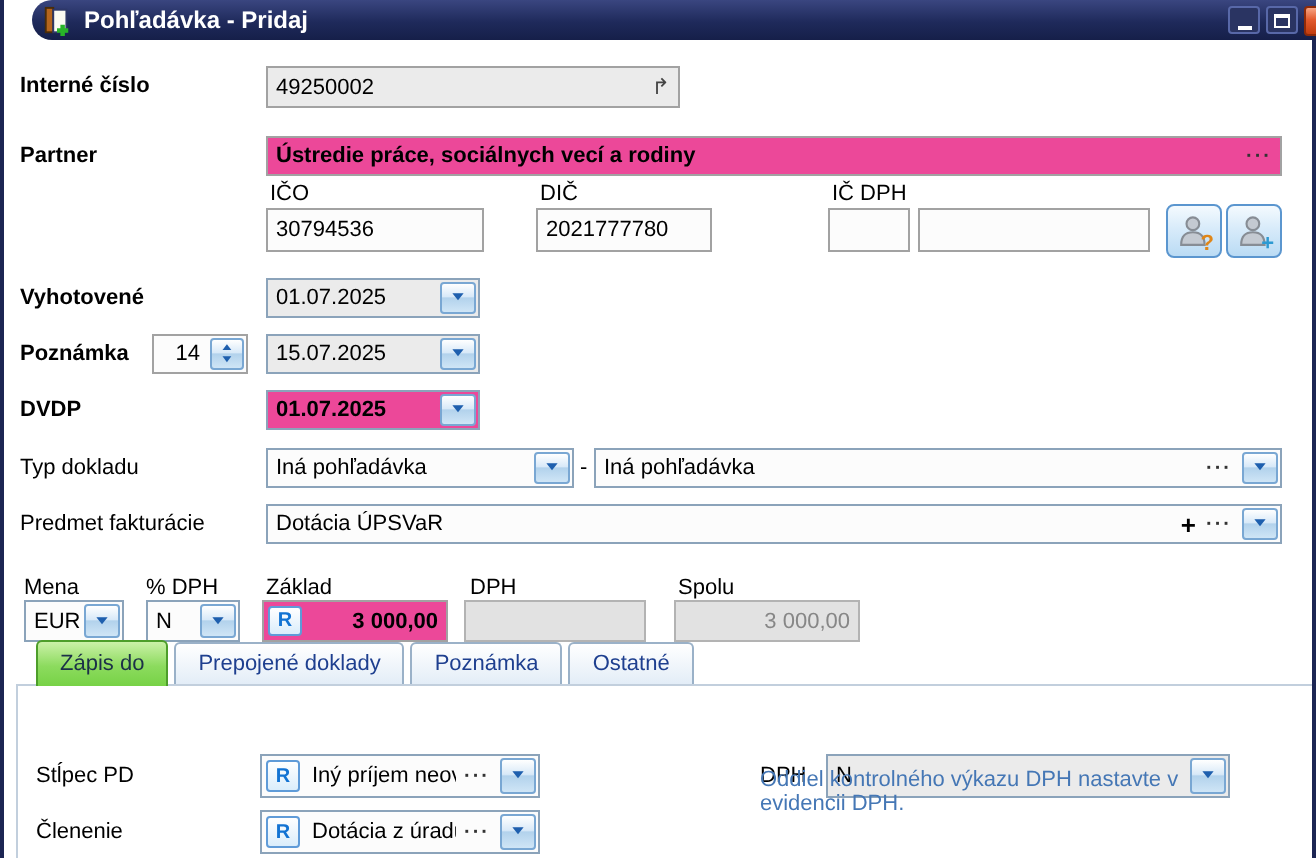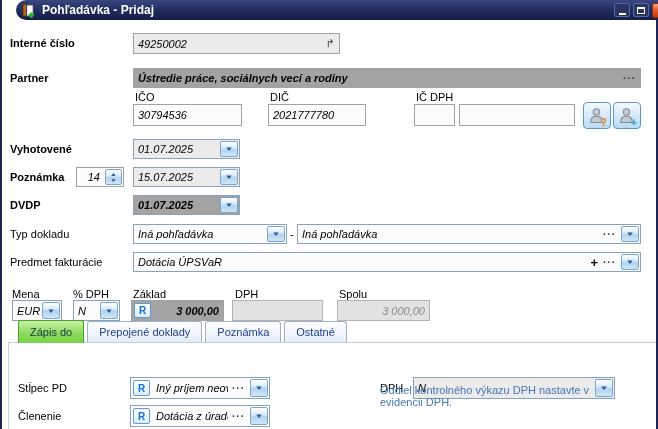--- a/index.html
+++ b/index.html
@@ -20,23 +20,23 @@
   .maxbox{width:8px;height:7px;border:1px solid #fff;border-top-width:2px;box-sizing:border-box;}
   .close{width:19px;height:15px;background:linear-gradient(#f7a584,#e25a2e 45%,#c13c0e);
          border:1px solid #8e2a08;box-sizing:border-box;color:#fff;font-size:9px;font-weight:bold;}
   
   .lbl{position:absolute;white-space:nowrap;}
   .b{font-weight:bold;}
   .fld{position:absolute;box-sizing:border-box;border:1px solid #a2a2a2;background:#fcfcfc;
        display:flex;align-items:stretch;overflow:hidden;}
   .combo{border-color:#8ba3ba;}
   .gray{background:#ebebeb;}
-  .yellow{background:#a3a3a3;}
+  .yellow{background:#ec4899;}
   .dis{background:#e2e2e2;border-color:#b3b3b3;color:#878787;}
-  .val{flex:1;display:flex;align-items:center;padding:0 4px;white-space:nowrap;overflow:hidden;font-style:italic;}
+  .val{flex:1;display:flex;align-items:center;padding:0 4px;white-space:nowrap;overflow:hidden;}
   .val.r{justify-content:flex-end;}
   .dd{width:16px;margin:1px;border:1px solid #79a7d3;border-radius:2px;flex:none;
       background:linear-gradient(#ffffff,#d8e9f8 45%,#b2d2ec 50%,#cfe5f6);
       display:flex;align-items:center;justify-content:center;}
   .dd i{font-style:normal;font-size:6px;color:#1e5fae;transform:scaleX(1.6);}
   .spin{width:15px;margin:1px;border:1px solid #79a7d3;border-radius:2px;flex:none;
         background:linear-gradient(#ffffff,#d8e9f8 45%,#b2d2ec 50%,#cfe5f6);
         display:flex;flex-direction:column;align-items:center;justify-content:center;}
   .spin i{font-style:normal;font-size:5px;line-height:6px;color:#1e5fae;transform:scaleX(1.5);}
   .rb{width:15px;margin:2px;border:1px solid #5f9bd8;border-radius:2px;flex:none;
@@ -97,21 +97,21 @@
     <span class="val b">Ústredie práce, sociálnych vecí a rodiny</span>
     <span class="more">···</span>
   </div>
 
   <span class="lbl" style="left:135px;top:91px">IČO</span>
   <span class="lbl" style="left:270px;top:91px">DIČ</span>
   <span class="lbl" style="left:416px;top:91px">IČ DPH</span>
   <div class="fld" style="left:133px;top:104px;width:109px;height:22px">
     <span class="val">30794536</span>
   </div>
-  <div class="fld" style="left:268px;top:104px;width:98px;height:22px">
+  <div class="fld" style="left:268px;top:104px;width:88px;height:22px">
     <span class="val">2021777780</span>
   </div>
   <div class="fld" style="left:414px;top:104px;width:41px;height:22px">
     <span class="val"></span>
   </div>
   <div class="fld" style="left:459px;top:104px;width:116px;height:22px">
     <span class="val"></span>
   </div>
   <div class="pbtn" style="left:583px;top:102px">
     <svg width="17" height="17" viewBox="0 0 16 16">

